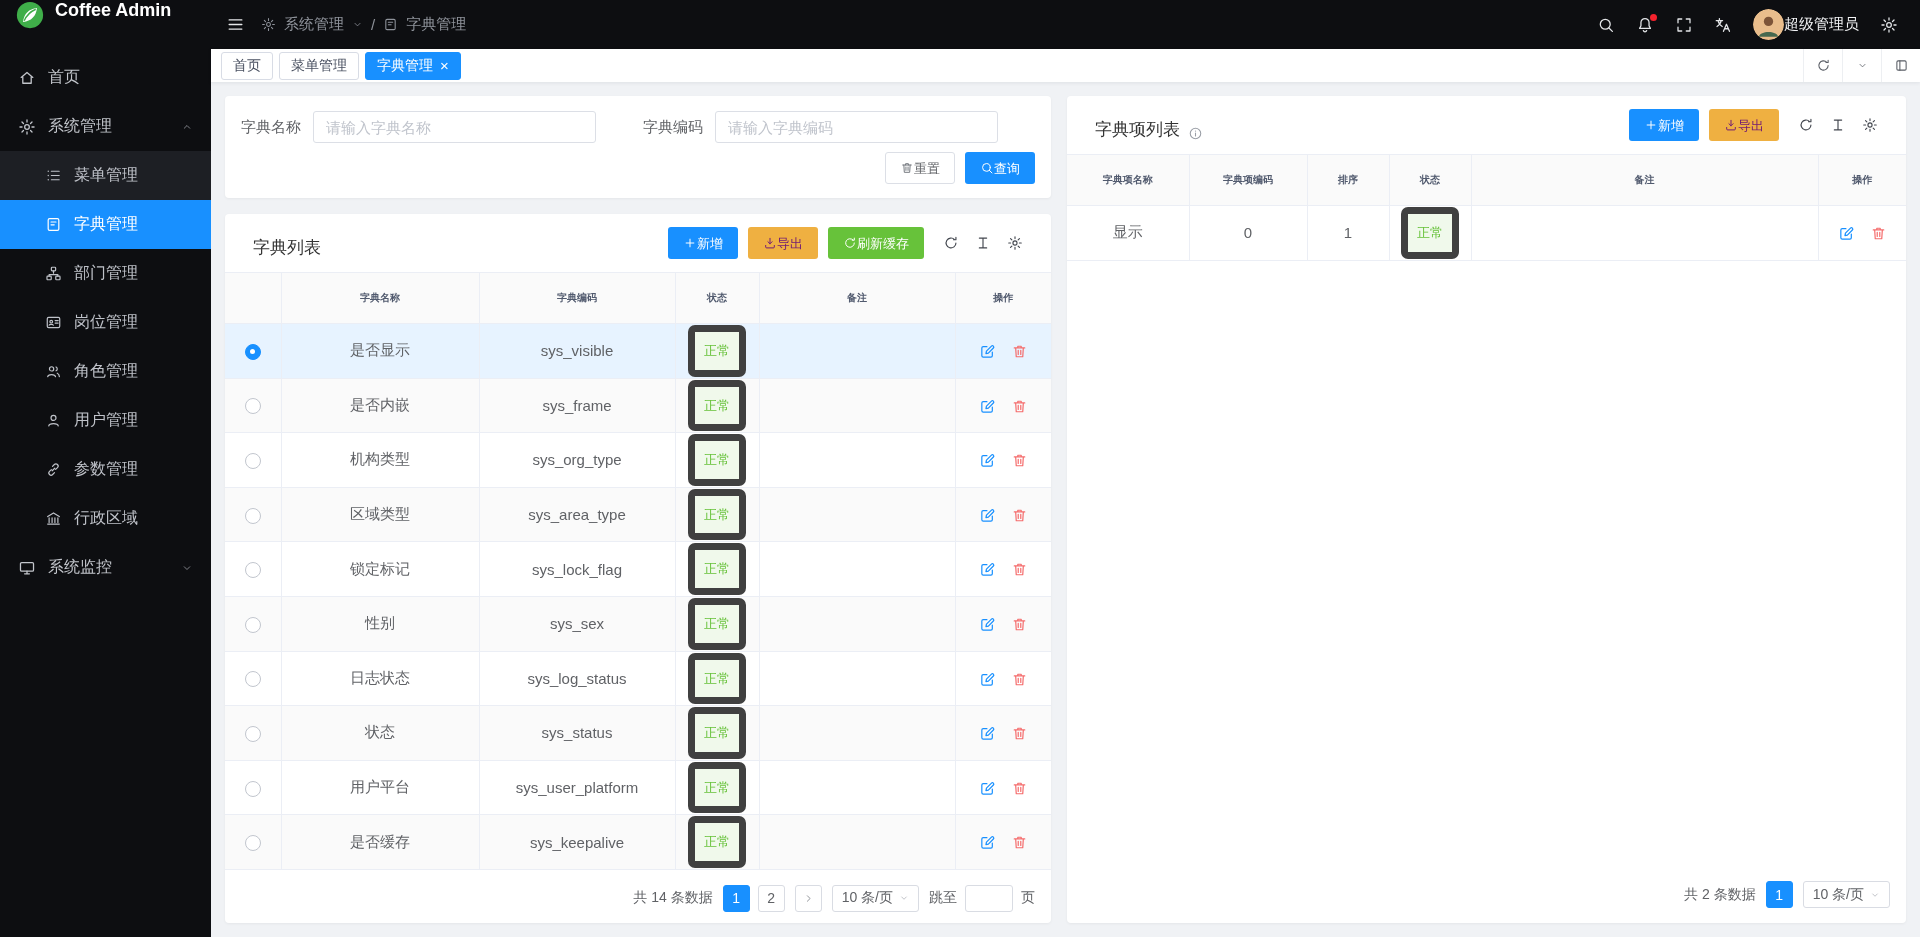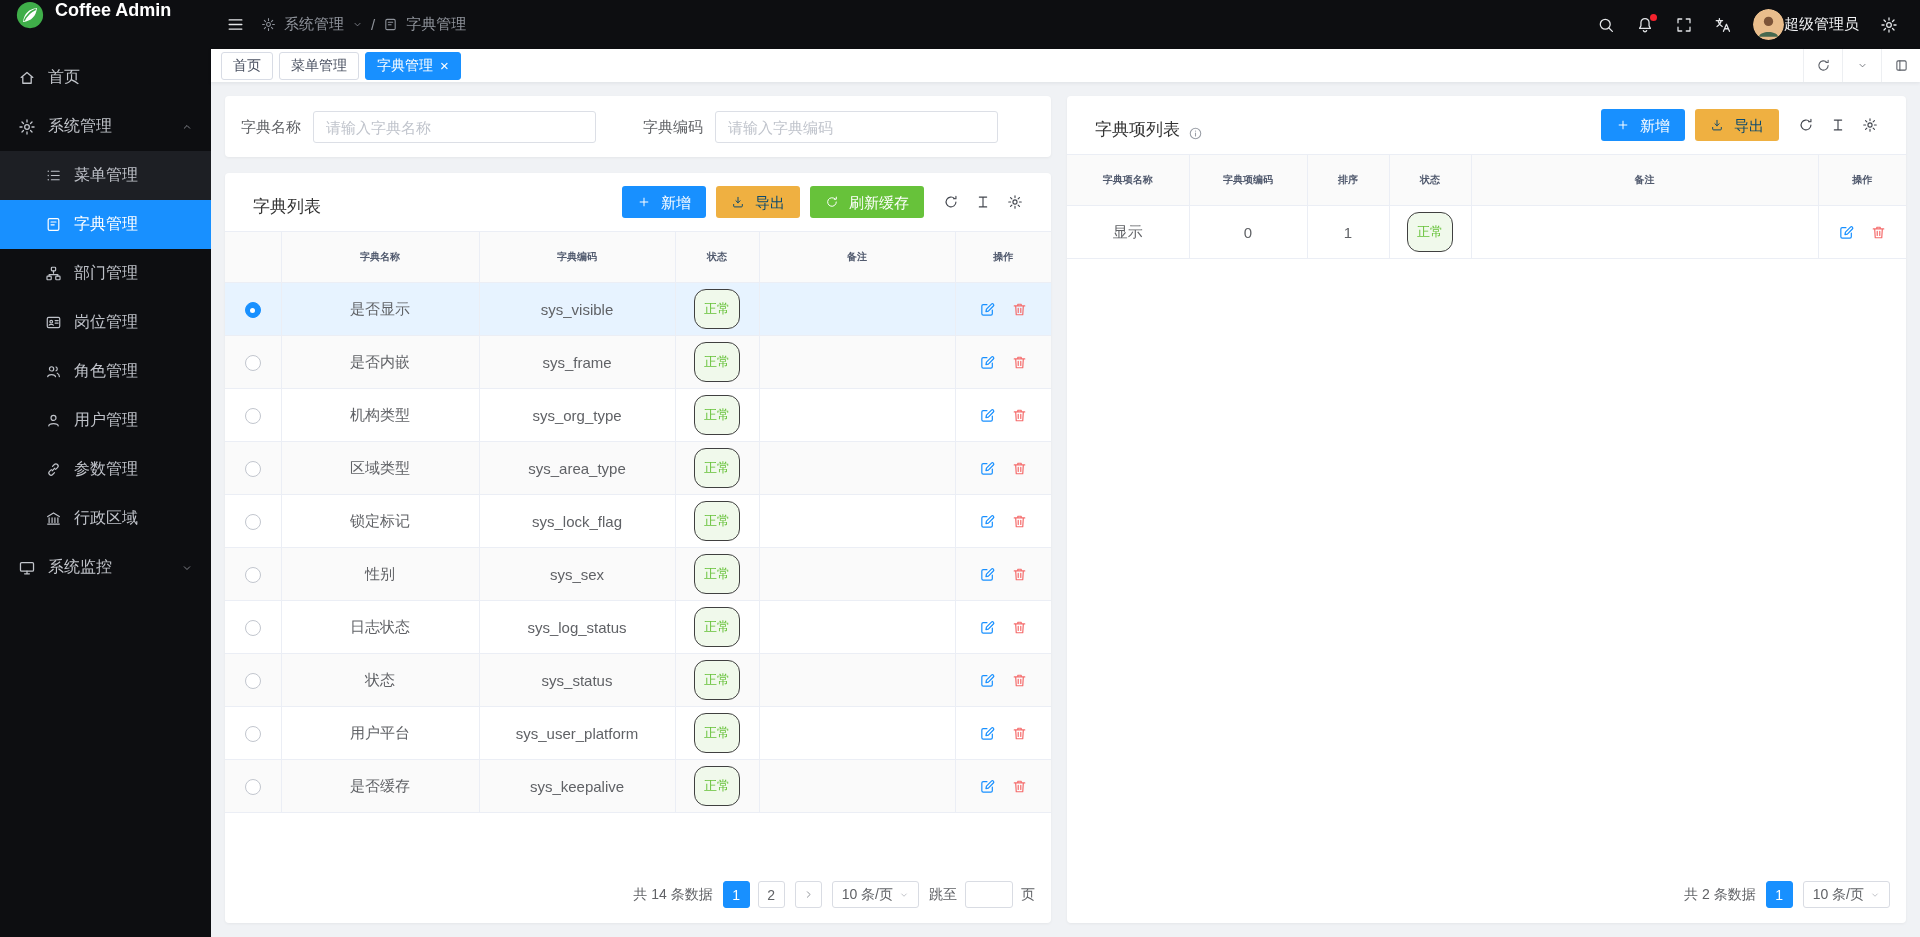--- a/index.html
+++ b/index.html
@@ -59,26 +59,26 @@
   
   .search-card{padding:15px 16px 14px}
   .form-row{display:flex;align-items:center}
   .form-item{display:flex;align-items:center;gap:12px}
   .form-item + .form-item{margin-left:47px}
   .form-label{font-size:15px;color:#606266;white-space:nowrap}
   .text-input{width:283px;height:32px;border:1px solid #dcdfe6;border-radius:3px;padding:0 12px;font-size:15px;color:#606266;outline:none;font-family:inherit;box-sizing:border-box}
   .text-input::placeholder{color:#c0c4cc}
   .form-actions{display:flex;justify-content:flex-end;gap:10px;margin-top:9px}
 
-  .btn{display:inline-flex;align-items:center;gap:10px;height:32px;padding:0 14px;border-radius:3px;font-size:15px;cursor:pointer;border:1px solid transparent;line-height:1}
+  .btn{display:inline-flex;align-items:center;gap:0;height:32px;padding:0 14px;border-radius:3px;font-size:13px;cursor:pointer;border:1px solid transparent;line-height:1}
   .btn .ico{width:14px;height:14px}
   .btn-plain{background:#fff;border-color:#dcdfe6;color:#606266}
   .btn-plain .ico{color:#73777d}
   .btn-primary{background:#1890ff;color:#fff}
-  .btn-warning{background:#efb041;color:#0c4a6e}
+  .btn-warning{background:#efb041;color:#701a75}
   .btn-success{background:#67c23a;color:#fff}
 
   
   .list-card{flex:1;min-height:0;display:flex;flex-direction:column}
   .card-head{flex:none;display:flex;align-items:flex-end;gap:8px;padding:13px 28px}
   .card-title{font-size:17px;color:#333;font-weight:500;white-space:nowrap}
   .info-ico{width:15px;height:15px;color:#9a9ea6}
   .head-actions{margin-left:auto;display:flex;align-items:center;gap:10px}
   .head-icons{display:flex;align-items:center;gap:16px;margin-left:9px;color:#42464e}
   .head-icons .ico{width:16px;height:16px;cursor:pointer}
@@ -88,21 +88,21 @@
   .tbl th:last-child,.tbl td:last-child{border-right:none}
   .tbl th{height:48px;background:#fafafa;border-top:1px solid #ebeef5;font-weight:bold;color:#515a6e;font-size:10px}
   .tbl td{height:50px}
   .tbl tbody tr:nth-child(even){background:#fafafa}
   .tbl tbody tr.selected{background:#e7f3ff}
 
   .radio{display:inline-block;box-sizing:border-box;position:relative;width:16px;height:16px;border-radius:50%;border:1px solid #c2c6ce;background:#fff;vertical-align:middle;cursor:pointer}
   .radio.checked{border-color:#1890ff;background:#1890ff}
   .radio.checked::after{content:"";position:absolute;left:4.5px;top:4.5px;width:5px;height:5px;border-radius:50%;background:#fff}
 
-  .badge{display:inline-block;padding:11px 9px;font-size:13px;line-height:1.2;color:#67c23a;background:#f0f9eb;border:1px solid #404040;border-radius:12px}
+  .badge{display:inline-block;padding:11px 9px;font-size:13px;line-height:1.2;color:#67c23a;background:#f0f9eb;border:7px solid #404040;border-radius:7px}
 
   .op{display:inline-flex;width:17px;height:17px;cursor:pointer;vertical-align:middle}
   .op .ico{width:17px;height:17px}
   .op.edit{color:#1890ff}
   .op.del{color:#f56c6c;margin-left:15px}
 
   .pager{margin-top:auto;flex:none;display:flex;align-items:center;justify-content:flex-end;gap:10px;padding:15px 16px;font-size:14px;color:#606266}
   .pages{display:inline-flex;gap:8px}
   .page-btn{min-width:27px;height:27px;box-sizing:border-box;display:inline-flex;align-items:center;justify-content:center;border:1px solid #d9dce3;border-radius:3px;background:#fff;font-size:14px;cursor:pointer;padding:0 4px}
   .page-btn.active{background:#1890ff;border-color:#1890ff;color:#fff}
@@ -366,20 +366,39 @@
         <div class="form-row">
           <div class="form-item">
             <label class="form-label">字典名称</label>
             <input class="text-input" placeholder="请输入字典名称" style="">
           </div>
           <div class="form-item">
             <label class="form-label">字典编码</label>
             <input class="text-input" placeholder="请输入字典编码" style="">
           </div>
         </div>
+        <div class="form-actions">
+          <button class="btn btn-plain">
+            <span class="ico">
+                <svg viewBox="0 0 24 24" fill="none" stroke="currentColor" stroke-width="1.7" stroke-linecap="round" stroke-linejoin="round">
+                  <path d="M4.6 6.9h14.8M9.6 6.9V4.6h4.8v2.3M6.6 6.9l.8 12.5h9.2l.8-12.5M10.2 10.3v5.8M13.8 10.3v5.8"></path>
+                </svg>
+              </span>
+            <span>重置</span>
+          </button>
+          <button class="btn btn-primary">
+            <span class="ico">
+                <svg viewBox="0 0 24 24" fill="none" stroke="currentColor" stroke-width="1.7" stroke-linecap="round" stroke-linejoin="round">
+                  <circle cx="11" cy="11" r="6.6"></circle>
+                  <path d="M15.9 15.9l4.6 4.6"></path>
+                </svg>
+              </span>
+            <span>查询</span>
+          </button>
+        </div>
       </div>
 
       <div class="card list-card">
         <div class="card-head">
           <span class="card-title">字典列表</span>
           <div class="head-actions">
             <button class="btn btn-primary">
               <span class="ico">
                   <svg viewBox="0 0 24 24" fill="none" stroke="currentColor" stroke-width="1.7" stroke-linecap="round" stroke-linejoin="round">
                     <path d="M12 5.4v13.2M5.4 12h13.2"></path>

